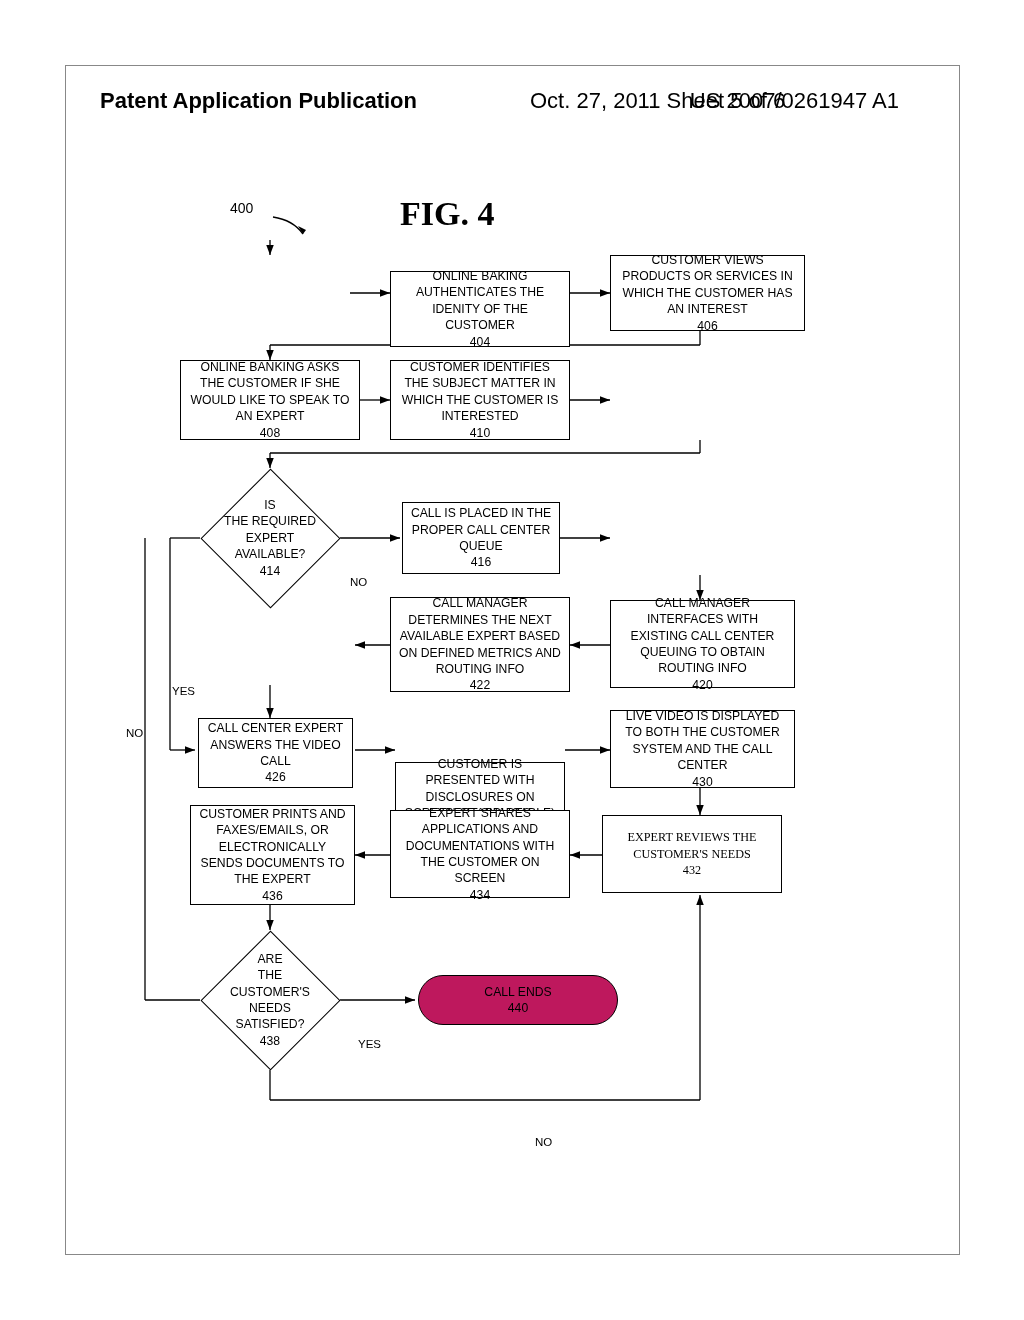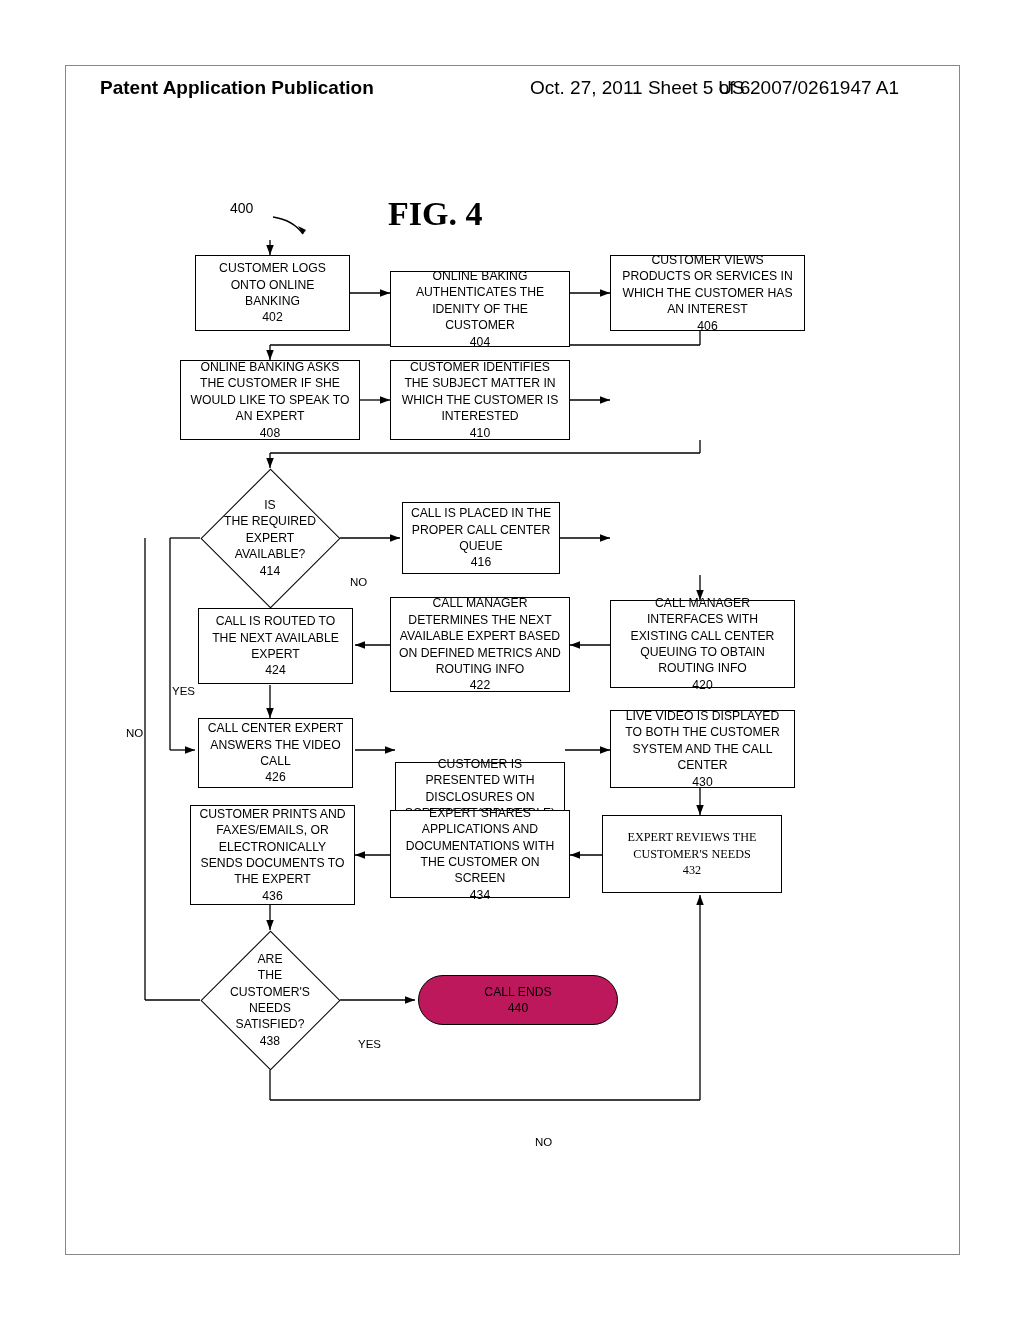--- a/index.html
+++ b/index.html
@@ -20,34 +20,34 @@
   .border {
     position: absolute;
     left: 65px;
     top: 65px;
     width: 895px;
     height: 1190px;
     border: 1px solid #888;
   }
   .hdr {
     position: absolute;
-    top: 77px;
+    top: 88px;
     left: 100px;
     right: 60px;
     display: flex;
     justify-content: space-between;
-    font-size: 19px;
+    font-size: 22px;
   }
   .hdr-left { font-weight: bold; }
   .hdr-mid { position: absolute; left: 430px; }
   .hdr-right { position: absolute; right: 65px; }
   .fig-title {
     position: absolute;
     top: 195px;
-    left: 388px;
+    left: 400px;
     font-family: "Times New Roman", serif;
     font-weight: bold;
     font-size: 34px;
   }
   .ref400 {
     position: absolute;
     top: 200px;
     left: 230px;
     font-size: 14px;
   }
@@ -206,34 +206,32 @@
 
       <line x1="60" y1="760" x2="5" y2="760" stroke="#000" stroke-width="1.3"></line>
       <line x1="5" y1="760" x2="5" y2="445" stroke="#000" stroke-width="1.3"></line>
       <line x1="5" y1="445" x2="5" y2="298" stroke="#000" stroke-width="1.3"></line>
 
       <line x1="130" y1="830" x2="130" y2="860" stroke="#000" stroke-width="1.3"></line>
       <line x1="130" y1="860" x2="560" y2="860" stroke="#000" stroke-width="1.3"></line>
       <line x1="560" y1="860" x2="560" y2="655" stroke="#000" stroke-width="1.3" marker-end="url(#ah)"></line>
     </svg>
 
-    <div class="box" style="left:55px; top:15px; width:155px; height:76px;">CUSTOMER LOGS ONTO ONLINE BANKING<br>402</div>
     <div class="box" style="left:250px; top:15px; width:180px; height:76px;margin-top:16px;">ONLINE BAKING AUTHENTICATES THE IDENITY OF THE CUSTOMER<br>404</div>
     <div class="box" style="left:470px; top:15px; width:195px; height:76px;">CUSTOMER VIEWS  PRODUCTS OR SERVICES IN WHICH THE CUSTOMER HAS AN INTEREST<br>406</div>
 
     <div class="box" style="left:40px; top:120px; width:180px; height:80px;">ONLINE BANKING ASKS THE CUSTOMER IF SHE WOULD LIKE TO SPEAK TO AN EXPERT<br>408</div>
     <div class="box" style="left:250px; top:120px; width:180px; height:80px;">CUSTOMER IDENTIFIES THE SUBJECT MATTER IN WHICH THE CUSTOMER IS INTERESTED<br>410</div>
 
     <div class="diamond" style="left:60px; top:228px;">
       <div class="diamond-shape" style="width:99px;height:99px;left:21px;top:21px;"></div>
       <div class="diamond-text">IS<br>THE REQUIRED<br>EXPERT<br>AVAILABLE?<br>414</div>
     </div>
     <div class="box" style="left:262px; top:262px; width:158px; height:72px;">CALL IS PLACED IN THE PROPER CALL CENTER QUEUE<br>416</div>
 
-    <div class="box" style="left:58px; top:368px; width:155px; height:76px;">CALL IS ROUTED TO THE NEXT AVAILABLE EXPERT<br>424</div>
     <div class="box" style="left:250px; top:357px; width:180px; height:95px;">CALL MANAGER DETERMINES THE NEXT AVAILABLE EXPERT BASED ON DEFINED METRICS AND ROUTING INFO<br>422</div>
     <div class="box" style="left:470px; top:360px; width:185px; height:88px;">CALL MANAGER INTERFACES WITH EXISTING CALL CENTER QUEUING TO OBTAIN ROUTING INFO<br>420</div>
 
     <div class="box" style="left:58px; top:478px; width:155px; height:70px;">CALL CENTER EXPERT ANSWERS THE VIDEO CALL<br>426</div>
     <div class="box" style="left:255px; top:478px; width:170px; height:70px;margin-top:44px;">CUSTOMER IS PRESENTED WITH DISCLOSURES ON SCREEN (IF APPLICABLE)<br>428</div>
     <div class="box" style="left:470px; top:470px; width:185px; height:78px;">LIVE VIDEO IS DISPLAYED TO BOTH THE CUSTOMER SYSTEM AND THE CALL CENTER<br>430</div>
 
     <div class="box" style="left:50px; top:565px; width:165px; height:100px;">CUSTOMER PRINTS AND FAXES/EMAILS, OR ELECTRONICALLY SENDS DOCUMENTS TO THE EXPERT<br>436</div>
     <div class="box" style="left:250px; top:570px; width:180px; height:88px;">EXPERT SHARES APPLICATIONS AND DOCUMENTATIONS WITH THE CUSTOMER ON SCREEN<br>434</div>
     <div class="box" style="left:462px; top:575px; width:180px; height:78px;font-family:Liberation Serif, serif;">EXPERT REVIEWS THE CUSTOMER'S NEEDS<br>432</div>

